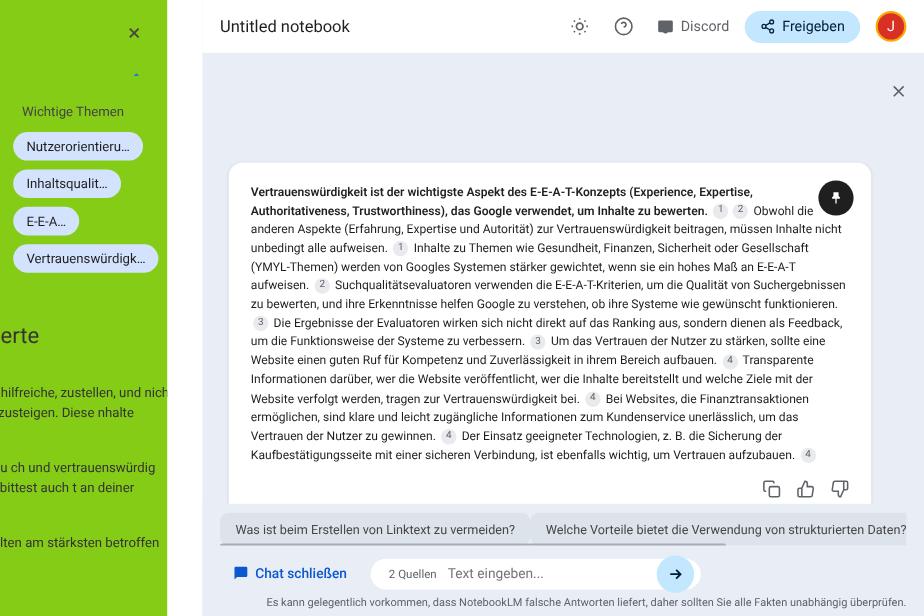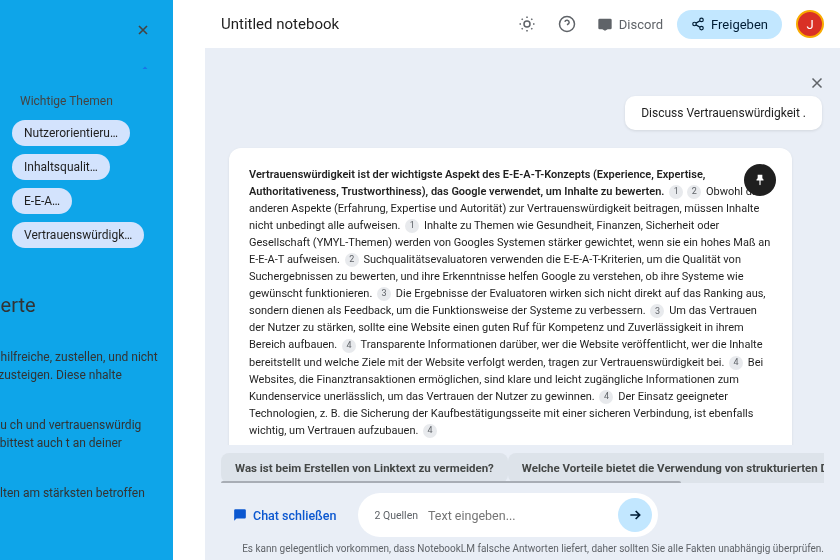--- a/index.html
+++ b/index.html
@@ -1,17 +1,17 @@
 <!DOCTYPE html>
 <html><head>
 <meta charset="utf-8">
 <style>
 * { margin: 0; padding: 0; box-sizing: border-box; font-family: -apple-system, BlinkMacSystemFont, "Segoe UI", Roboto, Arial, sans-serif; }
 body { width: 840px; height: 560px; overflow: hidden; background: #fff; display: flex; }
-.sidebar { width: 173px; height: 100%; background: #0ea5e9; position: relative; padding: 20px 12px; overflow: hidden; }
+.sidebar { width: 152px; height: 100%; background: #84cc16; position: relative; padding: 20px 12px; overflow: hidden; }
 .sidebar-close { position: absolute; top: 22px; right: 22px; cursor: pointer; color: #444; }
 .sidebar-collapse { position: absolute; top: 62px; right: 22px; color: #1a73e8; cursor: pointer; }
 .sidebar-heading { font-size: 12px; color: #444; margin-top: 74px; margin-bottom: 12px; margin-left: 8px; }
 .chips { display: flex; flex-direction: column; gap: 8px; align-items: flex-start; }
 .chip { background: #d3e3fd; color: #1f1f1f; font-size: 12px; padding: 6px 12px; border-radius: 16px; cursor: pointer; max-width: 150px; white-space: nowrap; overflow: hidden; text-overflow: ellipsis; }
 .overflow-text { position: absolute; left: -120px; top: 290px; width: 280px; font-size: 12px; color: #333; line-height: 1.5; }
 .overflow-text h1 { font-size: 20px; font-weight: 400; margin-bottom: 28px; }
 .overflow-text p { margin-bottom: 14px; }
 .main { flex: 1; height: 100%; background: #e9eef6; display: flex; flex-direction: column; position: relative; margin-left: 32px; }
 .topbar { height: 48px; background: #fff; display: flex; align-items: center; padding: 0 16px; gap: 8px; }
@@ -24,26 +24,26 @@
 .close-chat { position: absolute; top: 26px; right: 14px; cursor: pointer; color: #5f6368; }
 .bubble-small { position: absolute; top: 48px; right: 18px; background: #fff; border-radius: 10px; padding: 10px 16px; font-size: 12px; color: #1f1f1f; box-shadow: 0 1px 3px rgba(0,0,0,0.1); }
 .bubble-big { position: absolute; top: 100px; left: 24px; right: 48px; background: #fff; border-radius: 12px; padding: 18px 20px; box-shadow: 0 1px 3px rgba(0,0,0,0.08); }
 .bubble-text { font-size: 11px; color: #1f1f1f; line-height: 1.55; }
 .bubble-text b { font-weight: 600; }
 .cite { display: inline-flex; align-items: center; justify-content: center; min-width: 14px; height: 14px; background: #e8eaed; color: #5f6368; font-size: 9px; border-radius: 7px; padding: 0 4px; margin: 0 2px; vertical-align: middle; }
 .pin { position: absolute; top: 16px; right: 16px; width: 32px; height: 32px; border-radius: 50%; background: #1f1f1f; display: flex; align-items: center; justify-content: center; cursor: pointer; }
 .bubble-actions { display: flex; gap: 14px; justify-content: flex-end; margin-top: 14px; color: #5f6368; }
 .bubble-actions span { cursor: pointer; }
 .footer { position: absolute; bottom: 0; left: 0; right: 0; background: #e9eef6; padding: 8px 16px 6px; }
-.sugg-row { display: flex; gap: 0; overflow: hidden; margin-bottom: 10px; position: relative; font-weight: bold; }
+.sugg-row { display: flex; gap: 0; overflow: hidden; margin-bottom: 10px; position: relative; }
 .sugg { background: #dde3ea; color: #444746; font-size: 11.5px; padding: 8px 14px; border-radius: 8px; white-space: nowrap; cursor: pointer; flex-shrink: 0; }
 .sugg-scroll { position: absolute; bottom: -2px; left: 0; width: 460px; height: 4px; background: #a8adb5; border-radius: 2px; }
 .input-row { display: flex; align-items: center; gap: 10px; }
 .input-btn-left { display: flex; gap: 6px; color: #0b57d0; font-size: 12.5px; font-weight: 500; cursor: pointer; padding: 8px 12px; }
-.input-box { flex: 1; background: #fff; border-radius: 28px; height: 44px; display: flex; align-items: center; padding: 0 6px 0 16px; max-width: 300px; }
+.input-box { flex: 1; background: #fff; border-radius: 28px; height: 28px; display: flex; align-items: center; padding: 0 6px 0 16px; max-width: 300px; }
 .sources { font-size: 10.5px; color: #5f6368; margin-right: 10px; }
 .input-box input { flex: 1; border: none; outline: none; font-size: 12.5px; color: #5f6368; background: transparent; }
 .send { width: 34px; height: 34px; border-radius: 50%; background: #c2e7ff; display: flex; align-items: center; justify-content: center; cursor: pointer; }
 .input-btn-right { display: flex; align-items: center; gap: 6px; color: #0b57d0; font-size: 12.5px; font-weight: 500; cursor: pointer; padding: 8px 12px; }
 .disclaimer { text-align: right; font-size: 10px; color: #5f6368; margin-top: 6px; }
 svg { display: block; }
 </style>
 </head>
 <body>
 
@@ -105,21 +105,20 @@
     </div>
     <div class="avatar">J</div>
   </div>
 
   <div class="content">
     <div class="close-chat">
       <svg width="18" height="18" viewBox="0 0 24 24" fill="none" stroke="currentColor" stroke-width="2">
           <path d="M18 6L6 18M6 6l12 12"></path>
         </svg>
     </div>
-    <div class="bubble-small">Discuss Vertrauenswürdigkeit .</div>
 
     <div class="bubble-big">
       <div class="pin">
         <svg width="14" height="14" viewBox="0 0 24 24" fill="#fff">
             <path d="M16 3v6l2 2v2h-5v7l-1 1-1-1v-7H6v-2l2-2V3h8z"></path>
           </svg>
       </div>
       <div class="bubble-text">
         <b>Vertrauenswürdigkeit ist der wichtigste Aspekt des E-E-A-T-Konzepts (Experience, Expertise, Authoritativeness, Trustworthiness), das Google verwendet, um Inhalte zu bewerten.</b>
         <span class="cite">1</span><span class="cite">2</span>

